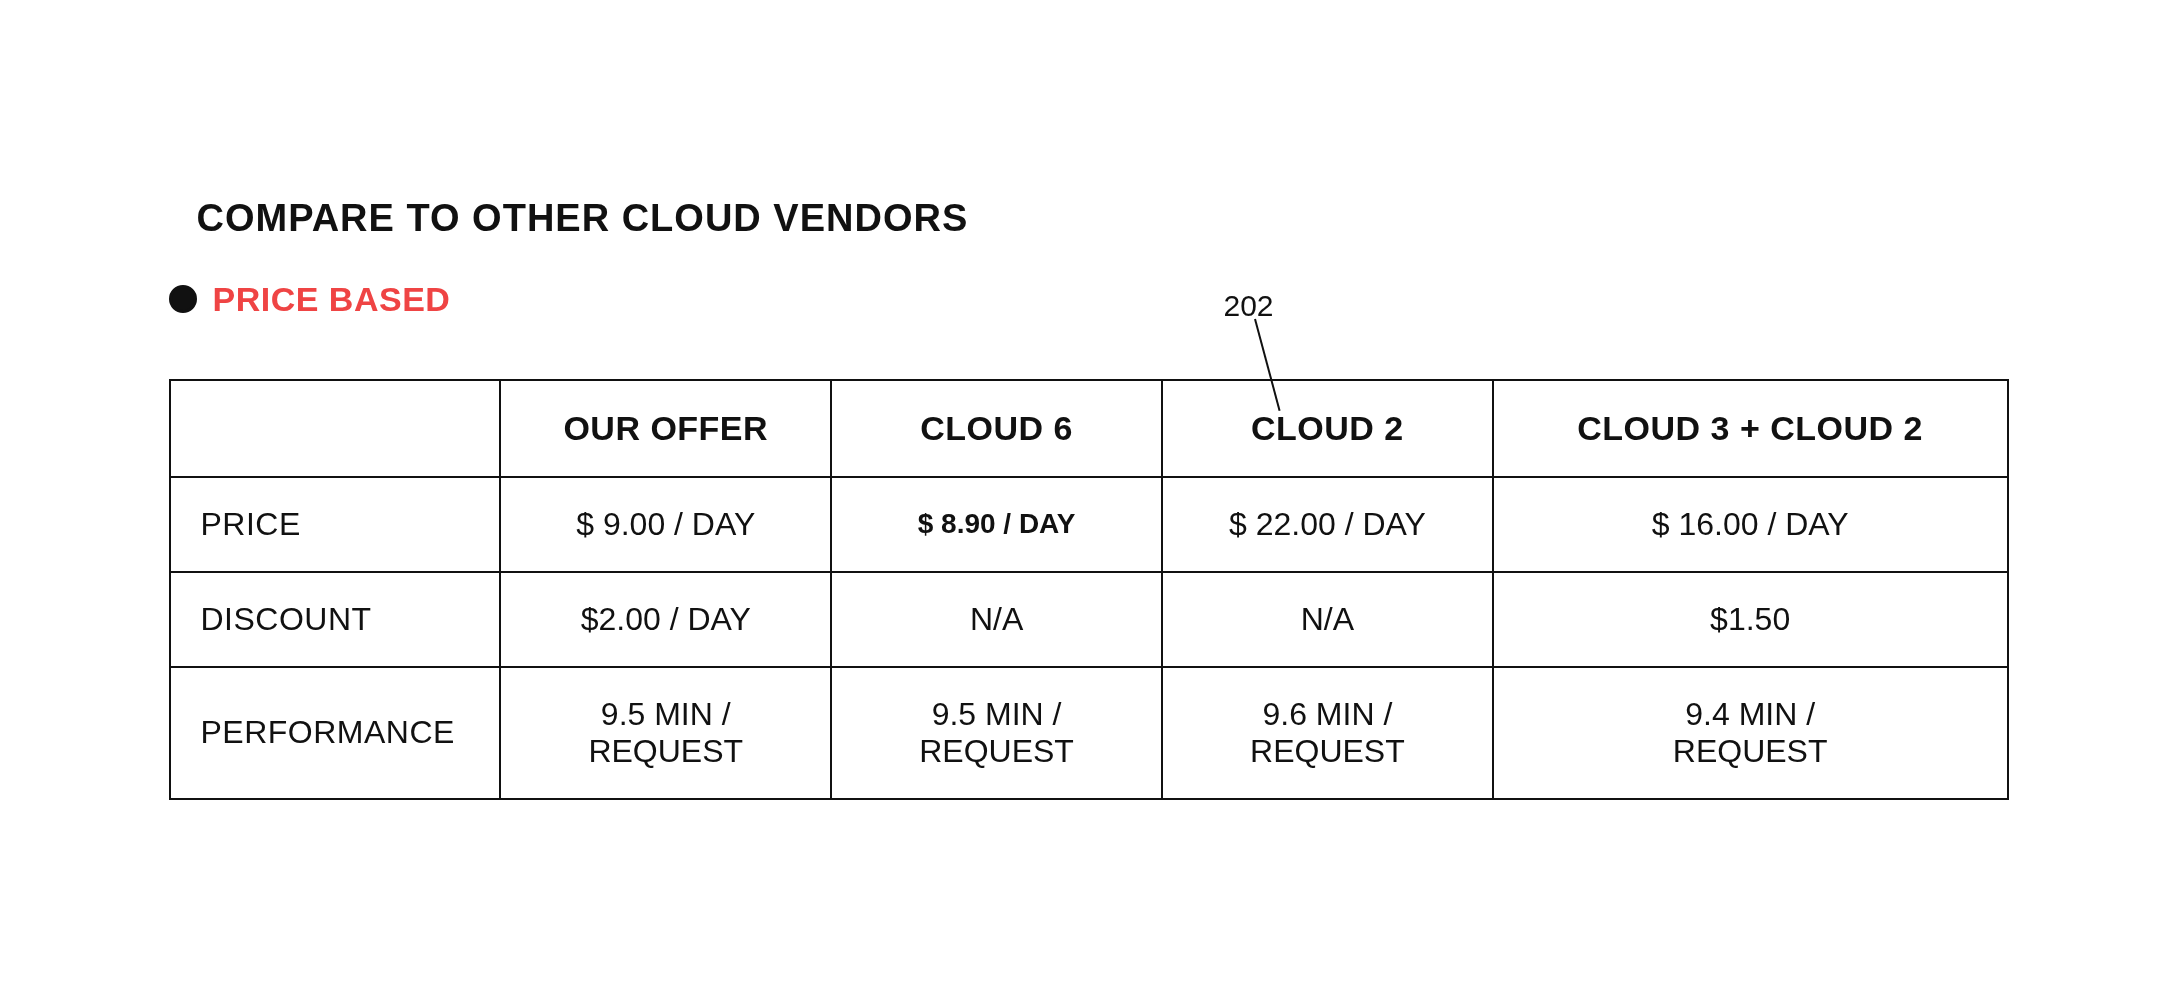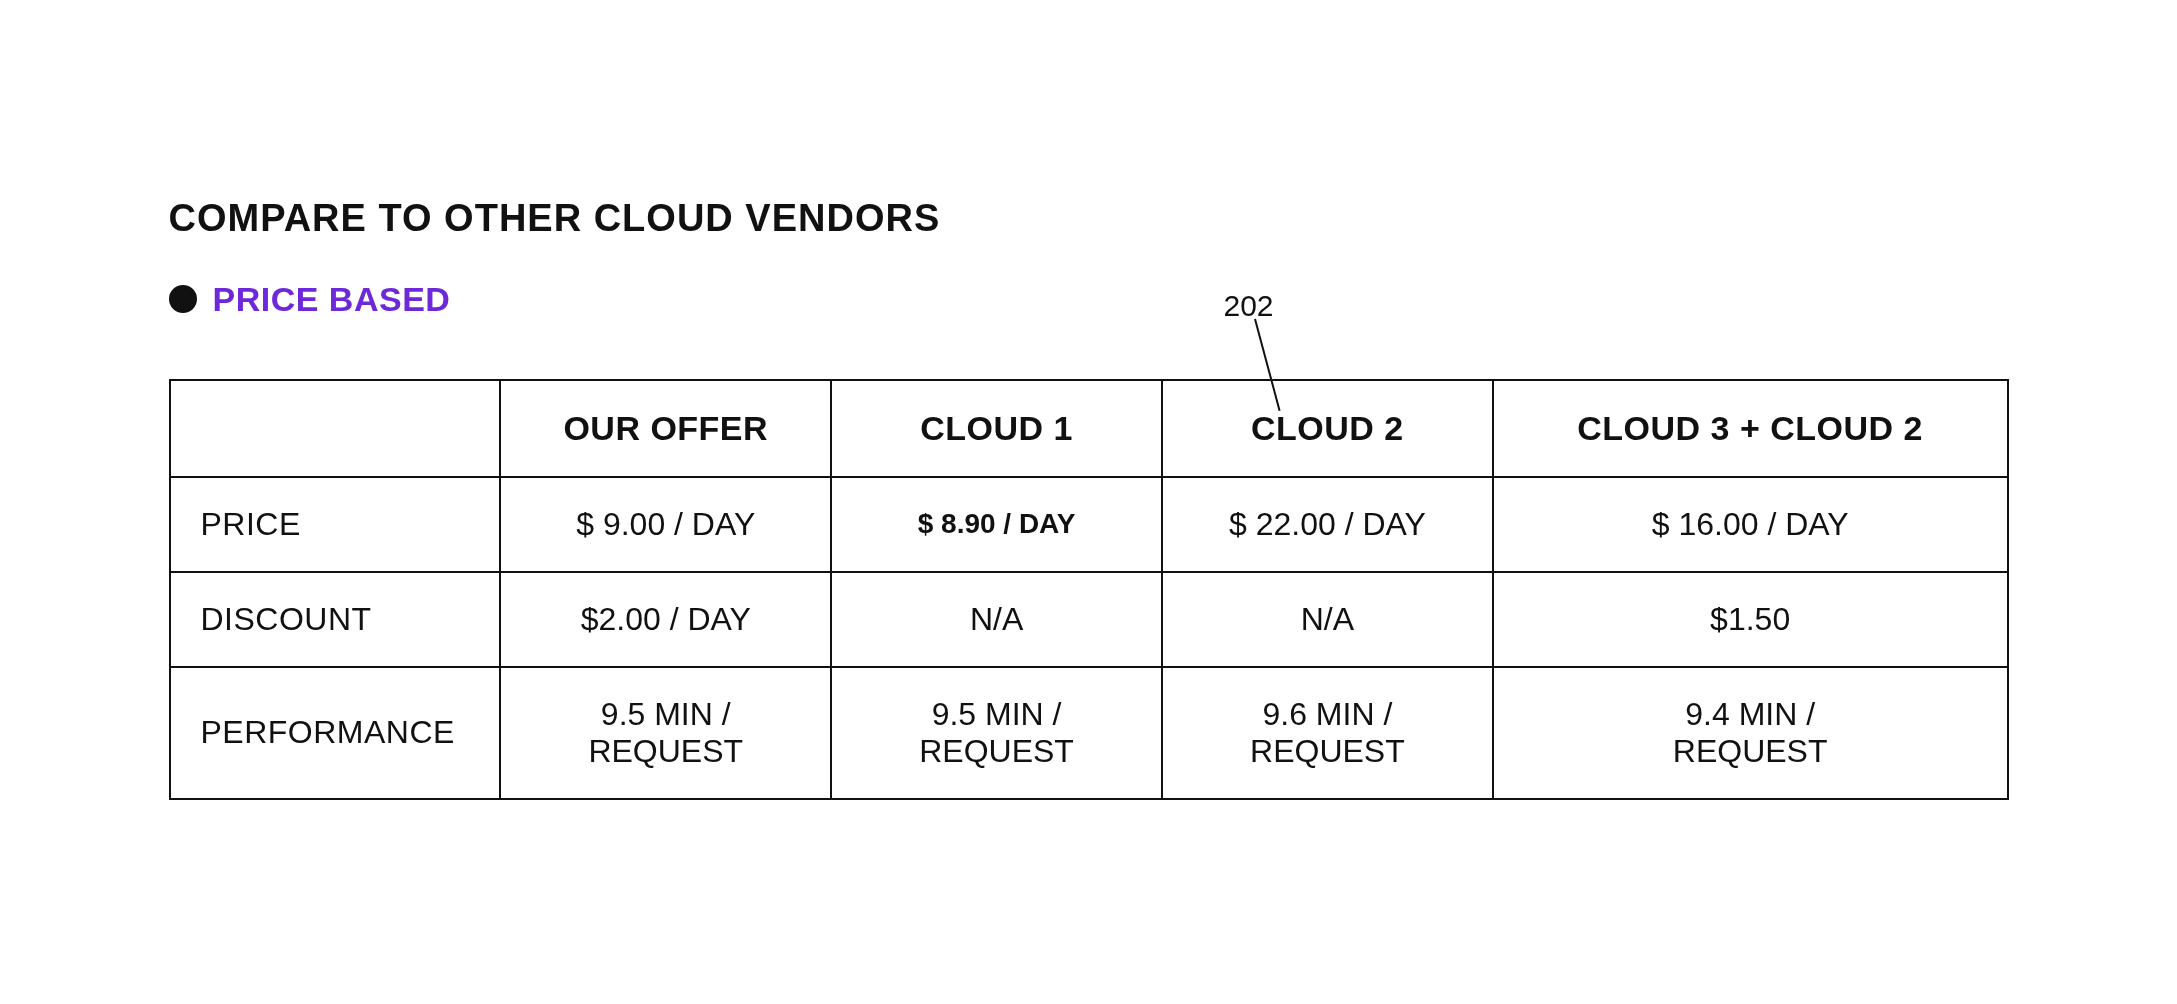--- a/index.html
+++ b/index.html
@@ -23,20 +23,21 @@
       padding: 60px 80px;
       position: relative;
     }
 
     .page-title {
       font-size: 38px;
       font-weight: bold;
       letter-spacing: 1px;
       margin-bottom: 40px;
       color: #111;
+      margin-left: 28px;
     }
 
     .radio-group {
       display: flex;
       align-items: center;
       gap: 80px;
       margin-bottom: 60px;
       font-size: 34px;
       font-weight: bold;
       letter-spacing: 0.5px;
@@ -56,21 +57,21 @@
       flex-shrink: 0;
     }
 
     .radio-circle.filled {
       background: #111;
     }
 
     .radio-label {
       font-size: 34px;
       font-weight: bold;
-      color: #6d28d9;
+      color: #ef4444;
     }
 
     
     .annotation-area {
       position: relative;
       margin-bottom: 8px;
     }
 
     .annotation-202 {
       position: absolute;
@@ -158,21 +159,21 @@
         <col class="col-label">
         <col class="col-our">
         <col class="col-c1">
         <col class="col-c2">
         <col class="col-c12">
       </colgroup>
       <thead>
         <tr>
           <th></th>
           <th>OUR OFFER</th>
-          <th>CLOUD 1</th>
+          <th>CLOUD 6</th>
           <th>CLOUD 2</th>
           <th>CLOUD 3 + CLOUD 2</th>
         </tr>
       </thead>
       <tbody>
 
         <tr>
           <td class="row-label">PRICE</td>
           <td>$ 9.00 / DAY</td>
           <td class="bold-price">$ 8.90 / DAY</td>

